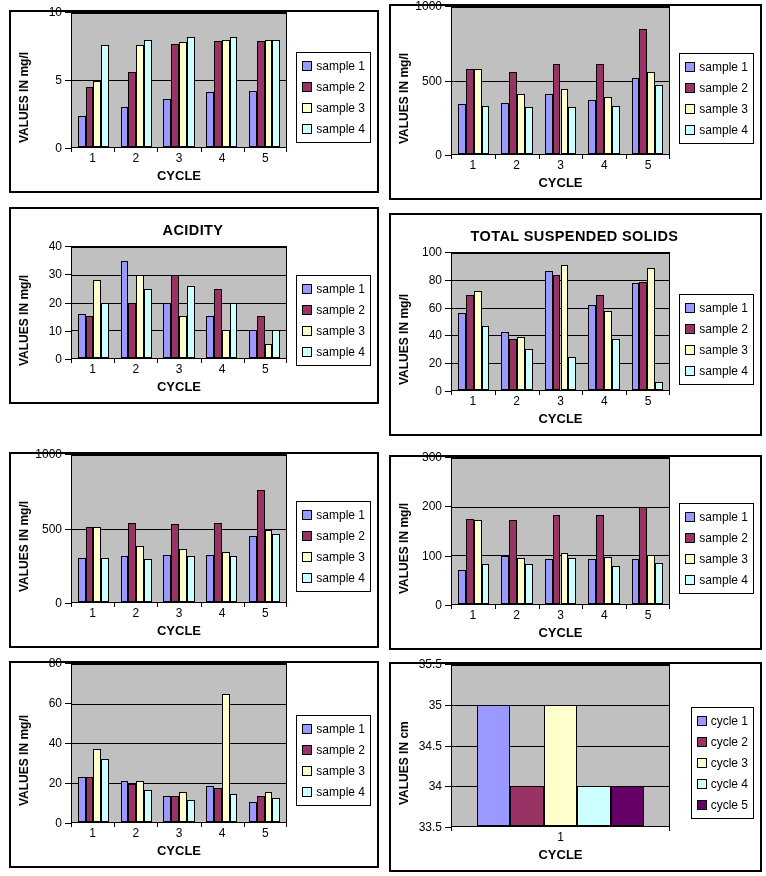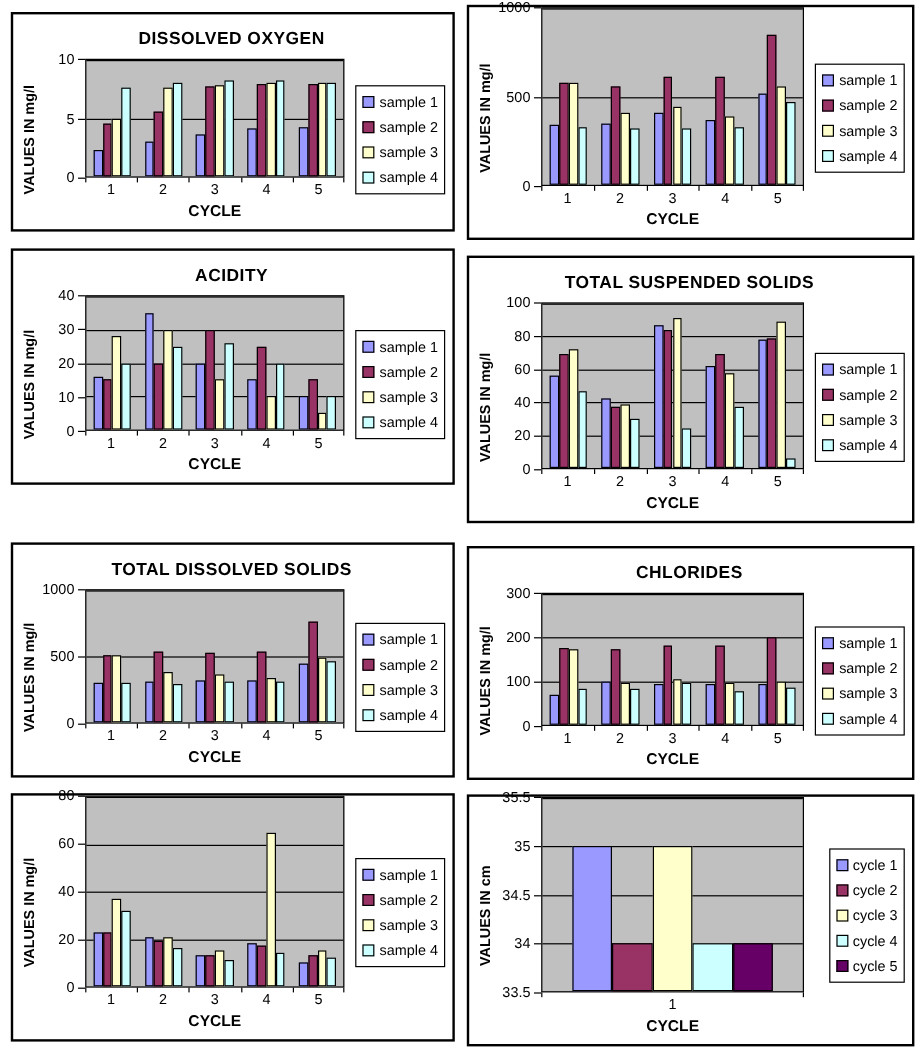--- a/index.html
+++ b/index.html
@@ -69,21 +69,20 @@
     width:8px; height:8px; border:1px solid #000;
     margin-right:4px; flex:0 0 auto; box-sizing:content-box;
   }
 </style>
 </head>
 <body>
 
 <div class="page">
 
   <div class="chart-box pos-0">
-    <div class="chart-title">DISSOLVED OXYGEN</div>
     <div class="chart-main">
       <div class="ylabel">VALUES IN mg/l</div>
       <div class="plot-col">
           <div class="plot-row">
             <div class="yticks">
               <span class="ytick-label" style="top: 100%;">0</span>
               <span class="ytick-mark" style="top: 100%;"></span>
               <span class="ytick-label" style="top: 50%;">5</span>
               <span class="ytick-mark" style="top: 50%;"></span>
               <span class="ytick-label" style="top: 0%;">10</span>
@@ -391,21 +390,20 @@
             <div class="legend-item">
               <span class="legend-swatch" style="background: rgb(204, 255, 255);"></span>
               <span class="legend-label">sample 4</span>
             </div>
           </div>
         </div>
     </div>
   </div>
 
   <div class="chart-box pos-4">
-    <div class="chart-title">TOTAL DISSOLVED SOLIDS</div>
     <div class="chart-main">
       <div class="ylabel">VALUES IN mg/l</div>
       <div class="plot-col">
           <div class="plot-row">
             <div class="yticks">
               <span class="ytick-label" style="top: 100%;">0</span>
               <span class="ytick-mark" style="top: 100%;"></span>
               <span class="ytick-label" style="top: 50%;">500</span>
               <span class="ytick-mark" style="top: 50%;"></span>
               <span class="ytick-label" style="top: 0%;">1000</span>
@@ -468,21 +466,20 @@
             <div class="legend-item">
               <span class="legend-swatch" style="background: rgb(204, 255, 255);"></span>
               <span class="legend-label">sample 4</span>
             </div>
           </div>
         </div>
     </div>
   </div>
 
   <div class="chart-box pos-5">
-    <div class="chart-title">CHLORIDES</div>
     <div class="chart-main">
       <div class="ylabel">VALUES IN mg/l</div>
       <div class="plot-col">
           <div class="plot-row">
             <div class="yticks">
               <span class="ytick-label" style="top: 100%;">0</span>
               <span class="ytick-mark" style="top: 100%;"></span>
               <span class="ytick-label" style="top: 66.6667%;">100</span>
               <span class="ytick-mark" style="top: 66.6667%;"></span>
               <span class="ytick-label" style="top: 33.3333%;">200</span>

